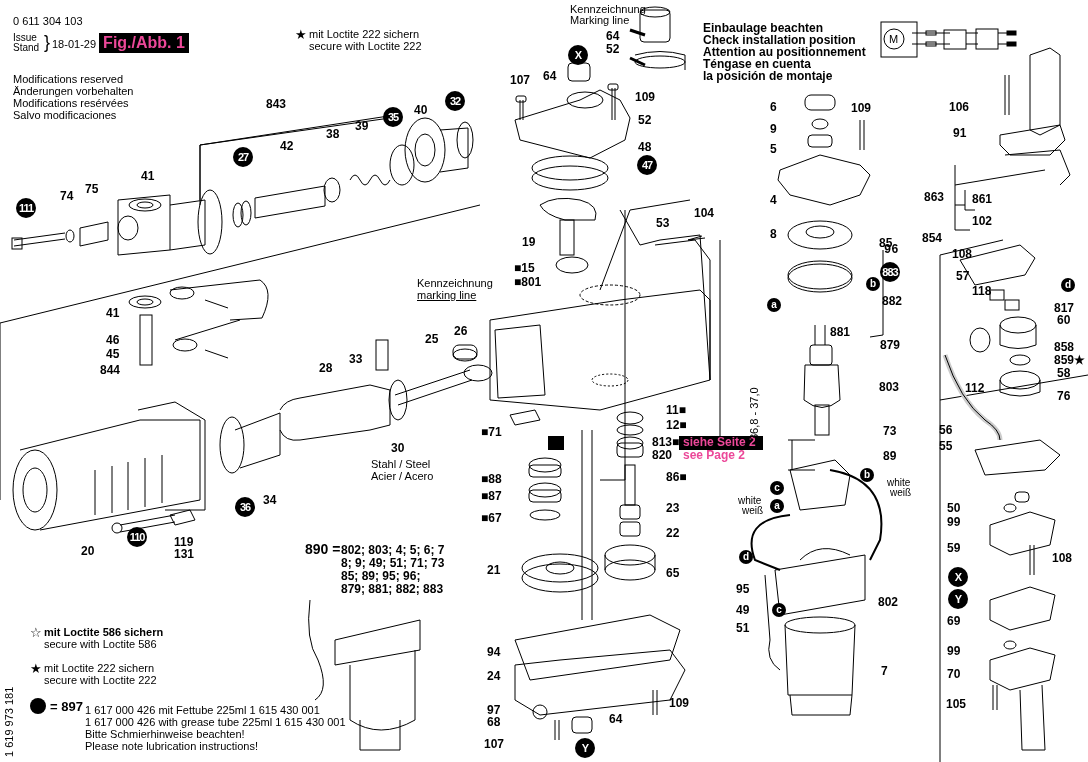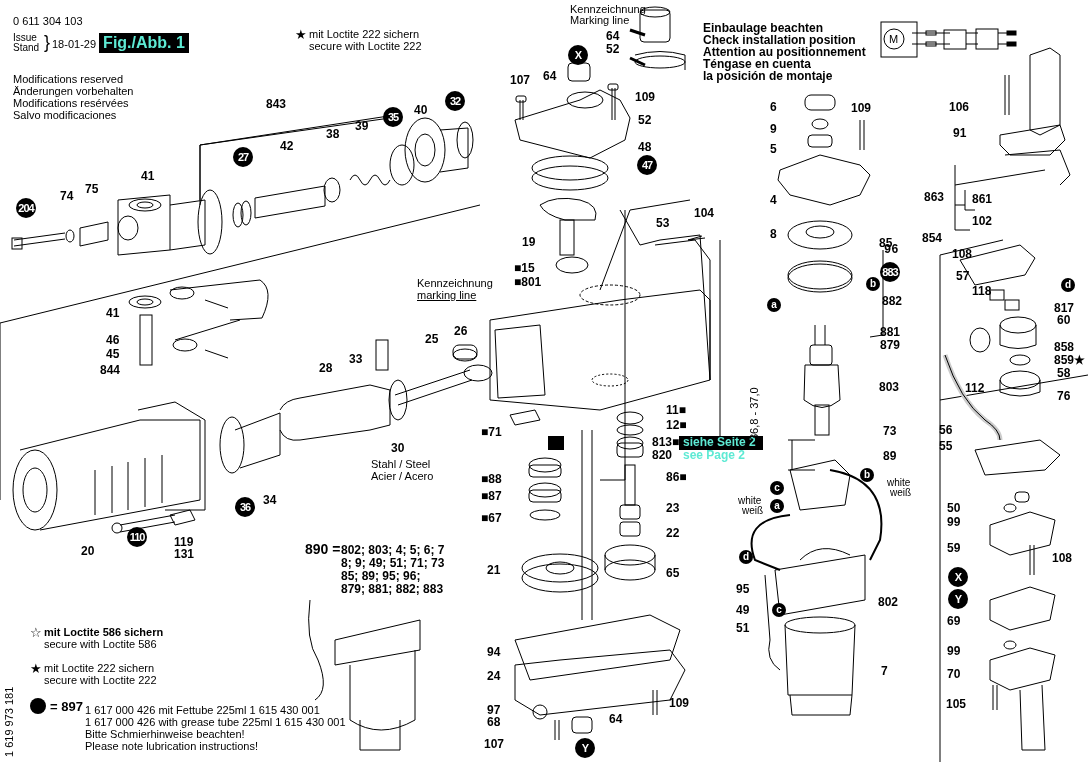--- a/index.html
+++ b/index.html
@@ -2,21 +2,21 @@
 <html><head>
 <meta charset="utf-8">
 <style>
   html,body{margin:0;padding:0;background:#fff;}
   body{width:1088px;height:762px;position:relative;overflow:hidden;font-family:"Liberation Sans",sans-serif;color:#000;}
   .abs{position:absolute;}
   .t{position:absolute;font-size:11px;line-height:12px;white-space:nowrap;}
   .lbl{position:absolute;font-weight:bold;font-size:12px;line-height:13px;white-space:nowrap;}
   .circ{position:absolute;width:20px;height:20px;border-radius:50%;background:#000;color:#fff;font-weight:bold;font-size:11px;line-height:20px;text-align:center;letter-spacing:-1px;}
   .circ.sm{width:14px;height:14px;line-height:14px;font-size:10px;letter-spacing:0;}
-  .blk{position:absolute;background:#000;color:#5eead4;font-weight:bold;}
+  .blk{position:absolute;background:#000;color:#ec4899;font-weight:bold;}
   svg.draw{position:absolute;left:0;top:0;}
 </style>
 </head>
 <body>
 
 <svg class="draw" width="1088" height="762" viewBox="0 0 1088 762">
   <g fill="none" stroke="#000" stroke-width="1">
 
     <path d="M0 323 L480 205"></path>
     <path d="M200 145 L200 205 M200 145 L395 115 L395 125"></path>
@@ -390,21 +390,21 @@
 
 <div class="lbl" style="left:770px;top:101px;">6</div>
 <div class="lbl" style="left:770px;top:123px;">9</div>
 <div class="lbl" style="left:770px;top:143px;">5</div>
 <div class="lbl" style="left:851px;top:102px;">109</div>
 <div class="lbl" style="left:770px;top:194px;">4</div>
 <div class="lbl" style="left:770px;top:228px;">8</div>
 <div class="lbl" style="left:879px;top:218px;margin-top:19px;">85</div>
 <div class="lbl" style="left:884px;top:244px;font-family:Liberation Mono, monospace;">96</div>
 <div class="lbl" style="left:882px;top:295px;">882</div>
-<div class="lbl" style="left:880px;top:326px;">881</div>
+<div class="lbl" style="left:830px;top:326px;">881</div>
 <div class="lbl" style="left:880px;top:339px;">879</div>
 <div class="lbl" style="left:879px;top:381px;">803</div>
 <div class="lbl" style="left:883px;top:425px;">73</div>
 <div class="lbl" style="left:883px;top:450px;">89</div>
 <div class="lbl" style="left:736px;top:583px;">95</div>
 <div class="lbl" style="left:736px;top:604px;">49</div>
 <div class="lbl" style="left:736px;top:622px;">51</div>
 <div class="lbl" style="left:878px;top:596px;">802</div>
 <div class="lbl" style="left:881px;top:665px;">7</div>
 
@@ -428,21 +428,21 @@
 <div class="lbl" style="left:939px;top:440px;">55</div>
 <div class="lbl" style="left:947px;top:502px;">50</div>
 <div class="lbl" style="left:947px;top:516px;">99</div>
 <div class="lbl" style="left:947px;top:542px;">59</div>
 <div class="lbl" style="left:1052px;top:552px;">108</div>
 <div class="lbl" style="left:947px;top:615px;">69</div>
 <div class="lbl" style="left:947px;top:645px;">99</div>
 <div class="lbl" style="left:947px;top:668px;">70</div>
 <div class="lbl" style="left:946px;top:698px;">105</div>
 
-<div class="circ" style="left:16px;top:198px;">204</div>
+<div class="circ" style="left:16px;top:198px;">111</div>
 <div class="circ" style="left:233px;top:147px;">27</div>
 <div class="circ" style="left:383px;top:107px;">35</div>
 <div class="circ" style="left:445px;top:91px;">32</div>
 <div class="circ" style="left:235px;top:497px;">36</div>
 <div class="circ" style="left:127px;top:527px;">110</div>
 <div class="circ" style="left:637px;top:155px;">47</div>
 <div class="circ" style="left:880px;top:262px;">883</div>
 
 <div class="circ" style="left:568px;top:45px;">X</div>
 <div class="circ" style="left:575px;top:738px;">Y</div>

